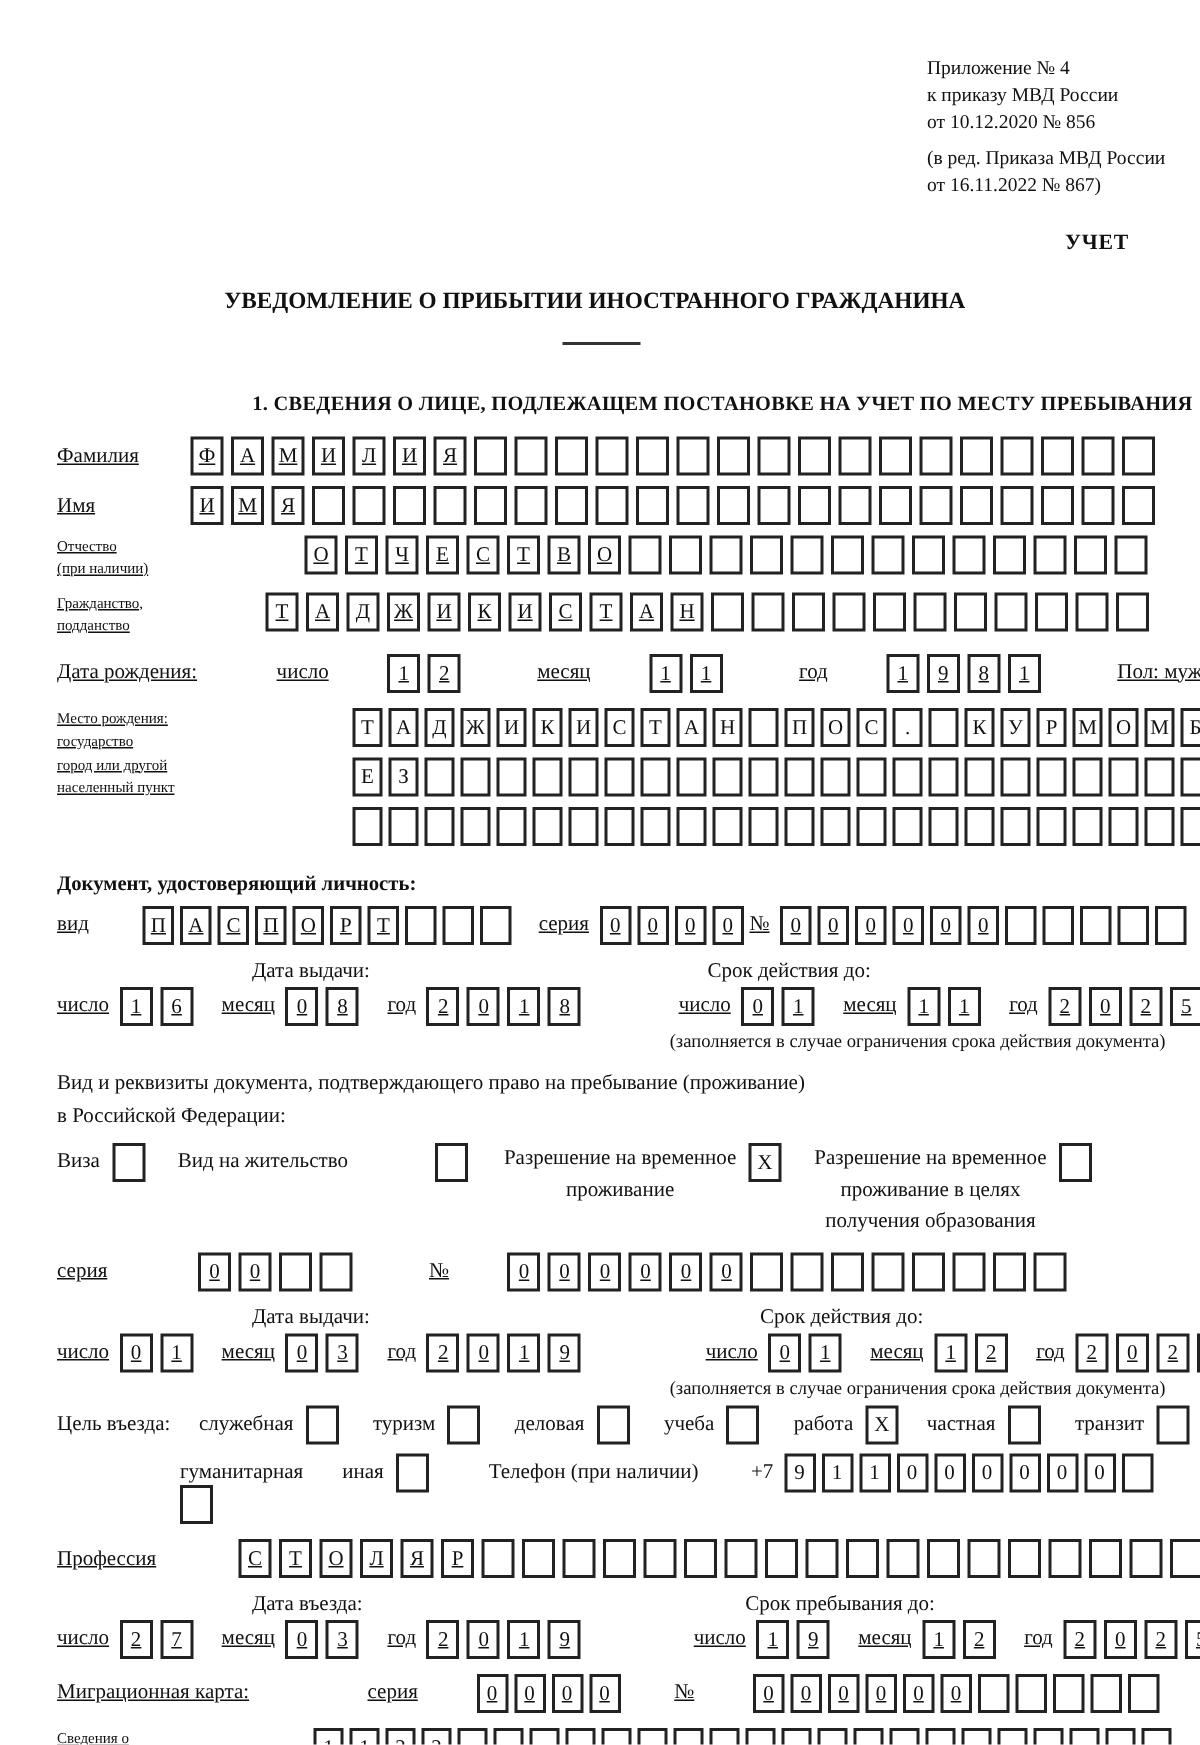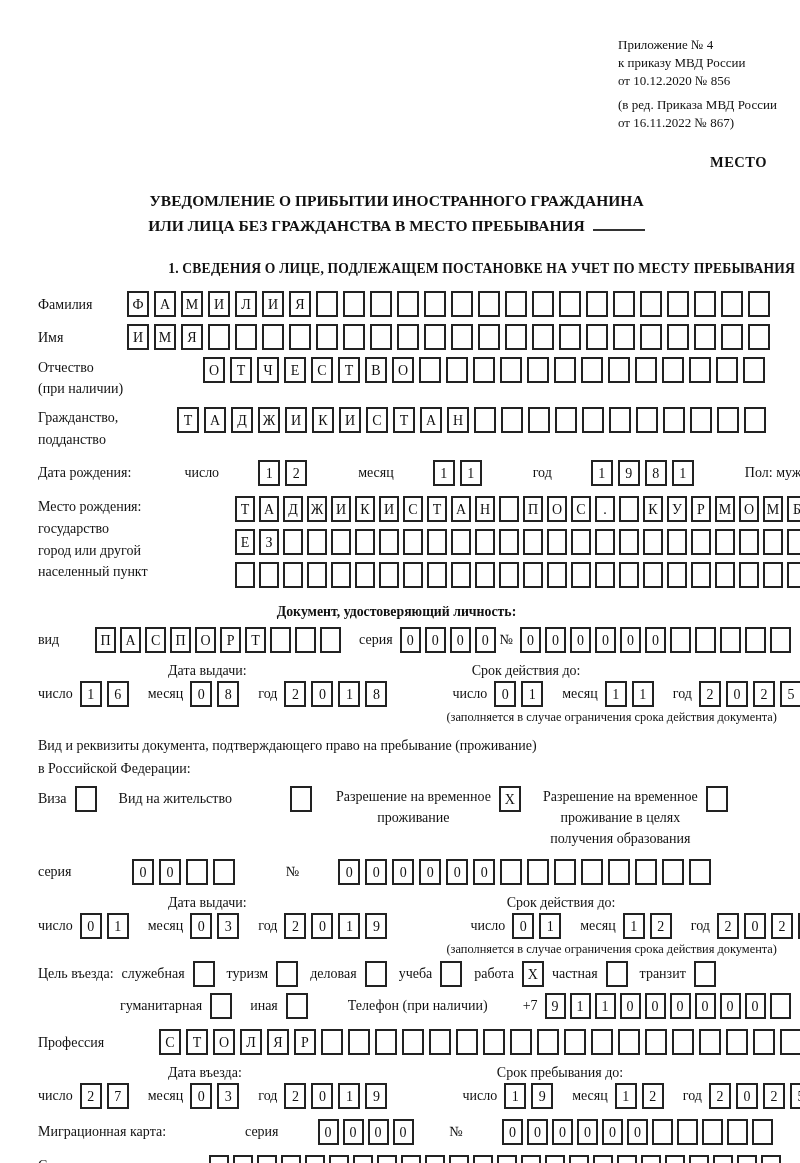--- a/index.html
+++ b/index.html
@@ -12,38 +12,38 @@
   p{margin:0;}
   
   .appendix{margin-left:580px;font-size:13px;line-height:1.4;}
   .appendix p.gap{margin-top:5px;}
   .forma{margin-left:672px;margin-top:22px;font-weight:bold;font-size:14.5px;letter-spacing:.5px;}
   
   .title{margin-top:18px;text-align:center;font-weight:bold;font-size:15.5px;line-height:1.6;margin-right:40px;}
   .blank-line{display:inline-block;width:52px;border-bottom:2px solid #333;height:12px;margin-left:8px;}
   .sec-heading{margin-top:22px;font-weight:bold;font-size:13.6px;text-align:right;letter-spacing:.2px;}
   
-  .row{display:flex;align-items:flex-start;margin-top:7px;}
+  .row{display:flex;align-items:flex-start;margin-top:7px;text-decoration:underline;}
   .lbl{font-size:14px;line-height:1.25;padding-top:5px;white-space:nowrap;}
-  .lblblock{font-size:14px;line-height:1.55;}
+  .lblblock{font-size:10px;line-height:1.55;}
   .boxrow{display:inline-flex;flex-wrap:nowrap;}
   .cell{
     display:inline-block;width:22px;height:26px;box-sizing:border-box;
     border:2px solid #222;margin-right:5px;text-align:center;
     font-size:14px;line-height:23px;background:#fff;
   }
   .compact .cell{width:20px;margin-right:4px;}
   .tight .cell{width:21px;margin-right:4px;}
   .cbox{margin-right:0;}
   .w89{width:89px;flex:0 0 89px;}
   .w139{width:139px;flex:0 0 139px;}
   .w165{width:165px;flex:0 0 165px;}
   .mt14{margin-top:14px;}
   .mt10{margin-top:10px;gap:32px;}
-  .center-bold{font-weight:bold;font-size:13.8px;text-align:center;margin-top:12px;margin-right:40px;}
+  .center-bold{font-weight:bold;font-size:13.8px;text-align:left;margin-top:12px;margin-right:40px;}
   .inline-lbl{font-size:14px;padding-top:5px;margin-right:7px;white-space:nowrap;}
   .gap-l{margin-left:14px;}
   .hdr-row{display:flex;font-size:14px;margin-top:10px;}
   .note{font-size:12.4px;text-align:right;margin-top:3px;margin-right:18px;}
   .para{font-size:14px;margin-top:10px;line-height:1.6;}
   .chk-row{display:flex;align-items:flex-start;margin-top:6px;}
   .chk-item{display:flex;align-items:flex-start;}
   .chk-lbl{font-size:14px;padding-top:5px;margin-right:8px;}
   .chk-lbl.center{text-align:center;line-height:1.5;padding-top:0;}
 </style>
@@ -53,25 +53,25 @@
 <div class="page">
 
   <div class="appendix">
     <p>Приложение № 4</p>
     <p>к приказу МВД России</p>
     <p>от 10.12.2020 № 856</p>
     <p class="gap">(в ред. Приказа МВД России</p>
     <p>от 16.11.2022 № 867)</p>
   </div>
 
-  <div class="forma">МЕСТО</div>
+  <div class="forma">УЧЕТ</div>
 
   <div class="title">
     <p>УВЕДОМЛЕНИЕ О ПРИБЫТИИ ИНОСТРАННОГО ГРАЖДАНИНА</p>
-    <p><span>ИЛИ ЛИЦА БЕЗ ГРАЖДАНСТВА В МЕСТО ПРЕБЫВАНИЯ</span><span class="blank-line"></span></p>
+    <p><span class="blank-line"></span></p>
   </div>
 
   <div class="sec-heading">1. СВЕДЕНИЯ О ЛИЦЕ, ПОДЛЕЖАЩЕМ ПОСТАНОВКЕ НА УЧЕТ ПО МЕСТУ ПРЕБЫВАНИЯ</div>
 
   <div class="row mt14">
     <span class="lbl w89">Фамилия</span>
     <span class="boxrow">
         <span class="cell">Ф</span>
         <span class="cell">А</span>
         <span class="cell">М</span>
@@ -482,21 +482,21 @@
     <span class="boxrow">
         <span class="cell">2</span>
         <span class="cell">0</span>
         <span class="cell">2</span>
         <span class="cell">5</span>
       </span>
   </div>
 
   <div class="note">(заполняется в случае ограничения срока действия документа)</div>
 
-  <div class="chk-row" style="margin-top:4px;">
+  <div class="chk-row" style="margin-top:4px;gap:11px;">
     <span class="chk-lbl">Цель въезда:</span>
     <span class="chk-item">
       <span class="chk-lbl">служебная</span>
       <span class="cell cbox"></span>
     </span>
     <span class="chk-item" style="margin-left:12px;">
       <span class="chk-lbl">туризм</span>
       <span class="cell cbox"></span>
     </span>
     <span class="chk-item" style="margin-left:12px;">
@@ -515,21 +515,21 @@
       <span class="chk-lbl">частная</span>
       <span class="cell cbox"></span>
     </span>
     <span class="chk-item" style="margin-left:12px;">
       <span class="chk-lbl">транзит</span>
       <span class="cell cbox"></span>
     </span>
   </div>
 
   <div class="chk-row">
-    <span class="chk-item" style="margin-left:82px;">
+    <span class="chk-item" style="margin-left:82px;flex-direction:column;">
       <span class="chk-lbl">гуманитарная</span>
       <span class="cell cbox"></span>
     </span>
     <span class="chk-item" style="margin-left:18px;">
       <span class="chk-lbl">иная</span>
       <span class="cell cbox"></span>
     </span>
     <span class="inline-lbl" style="margin-left:40px;">Телефон (при наличии)</span>
     <span class="inline-lbl" style="margin-left:28px;">+7</span>
     <span class="boxrow tight">

